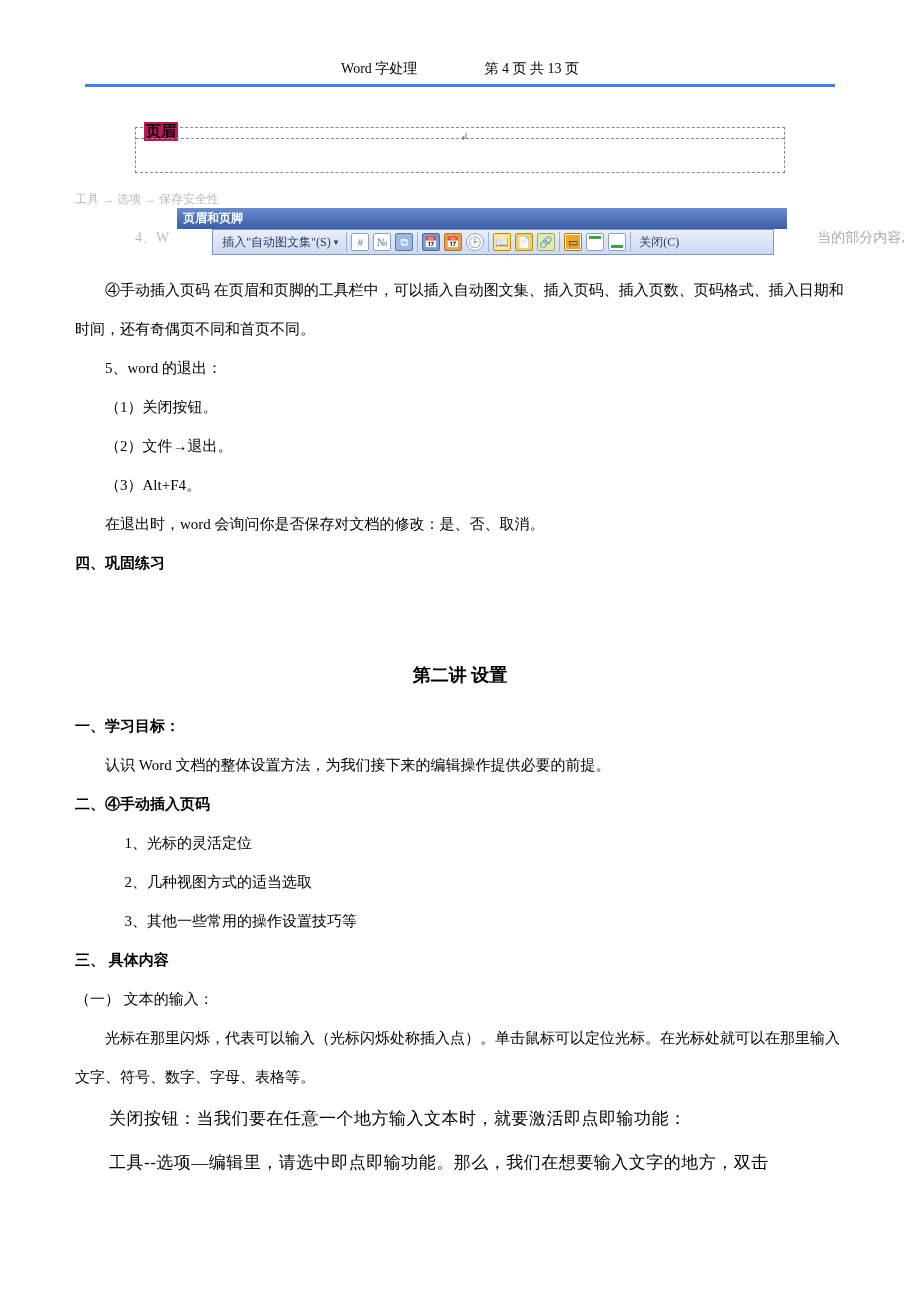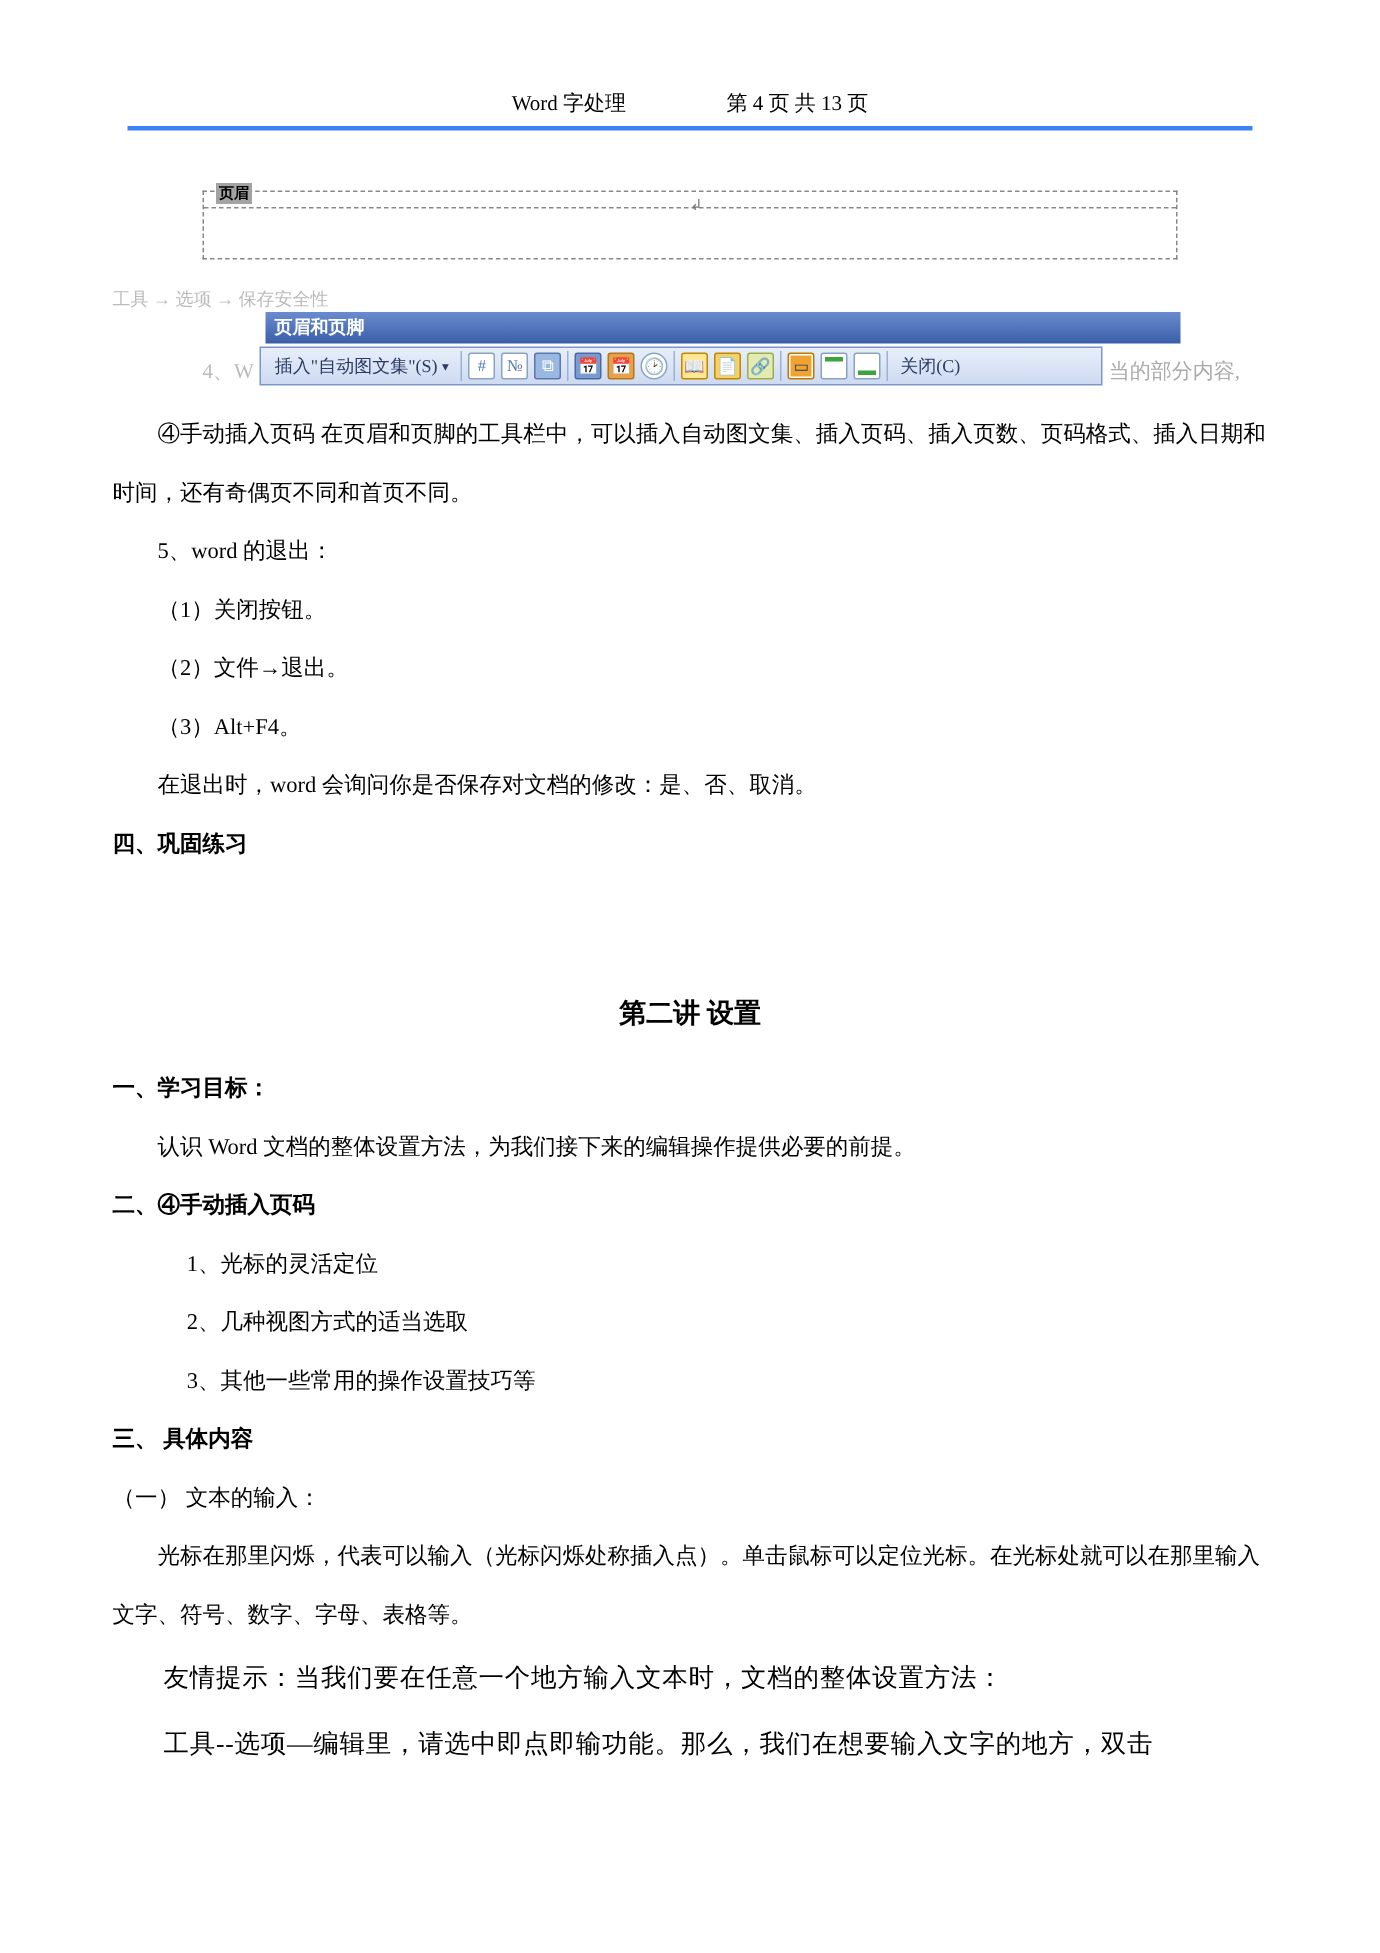--- a/index.html
+++ b/index.html
@@ -30,22 +30,22 @@
   .header-box-inner {
     border-top: 1px dashed #888;
     height: 34px;
     margin-top: 10px;
     position: relative;
   }
   .header-label {
     position: absolute;
     top: -6px;
     left: 8px;
-    font-size: 10px;
-    background: #a3a3a3;
+    font-size: 15px;
+    background: #be185d;
     padding: 0 2px;
     font-weight: bold;
     text-align: center;
   }
   .header-mark {
     position: absolute;
     top: -8px;
     left: 50%;
     font-size: 10px;
     color: #777;
@@ -64,23 +64,24 @@
     background: linear-gradient(#6a8ccf, #3a5ea8);
     color: #fff;
     font-size: 12px;
     font-weight: bold;
     padding: 2px 6px;
     width: 610px;
     margin-left: 42px;
   }
   .toolbar-row {
     display: flex;
-    align-items: flex-end;
+    align-items: flex-start;
     height: 28px;
     width: 100%;
+    gap: 39px;
   }
   .tl-pre {
     font-size: 14px;
     color: #bbb;
     padding-right: 4px;
     white-space: nowrap;
   }
   .toolbar {
     background: linear-gradient(#e8effb, #cddaf1);
     border: 1px solid #7a97c8;
@@ -235,17 +236,17 @@
   <div class="body-text">
     <p class="section-head">一、学习目标：</p>
     <p class="indent1">认识 Word 文档的整体设置方法，为我们接下来的编辑操作提供必要的前提。</p>
     <p class="section-head">二、④手动插入页码</p>
     <p class="indent2">1、光标的灵活定位</p>
     <p class="indent2">2、几种视图方式的适当选取</p>
     <p class="indent2">3、其他一些常用的操作设置技巧等</p>
     <p class="section-head">三、 具体内容</p>
     <p>（一） 文本的输入：</p>
     <p class="indent1">光标在那里闪烁，代表可以输入（光标闪烁处称插入点）。单击鼠标可以定位光标。在光标处就可以在那里输入文字、符号、数字、字母、表格等。</p>
-    <p class="big-hint">友情提示：当我们要在任意一个地方输入文本时，文档的整体设置方法：</p>
+    <p class="big-hint">关闭按钮：当我们要在任意一个地方输入文本时，就要激活即点即输功能：</p>
     <p class="big-hint">工具--选项—编辑里，请选中即点即输功能。那么，我们在想要输入文字的地方，双击</p>
   </div>
 
 </div>
 
 </body></html>

